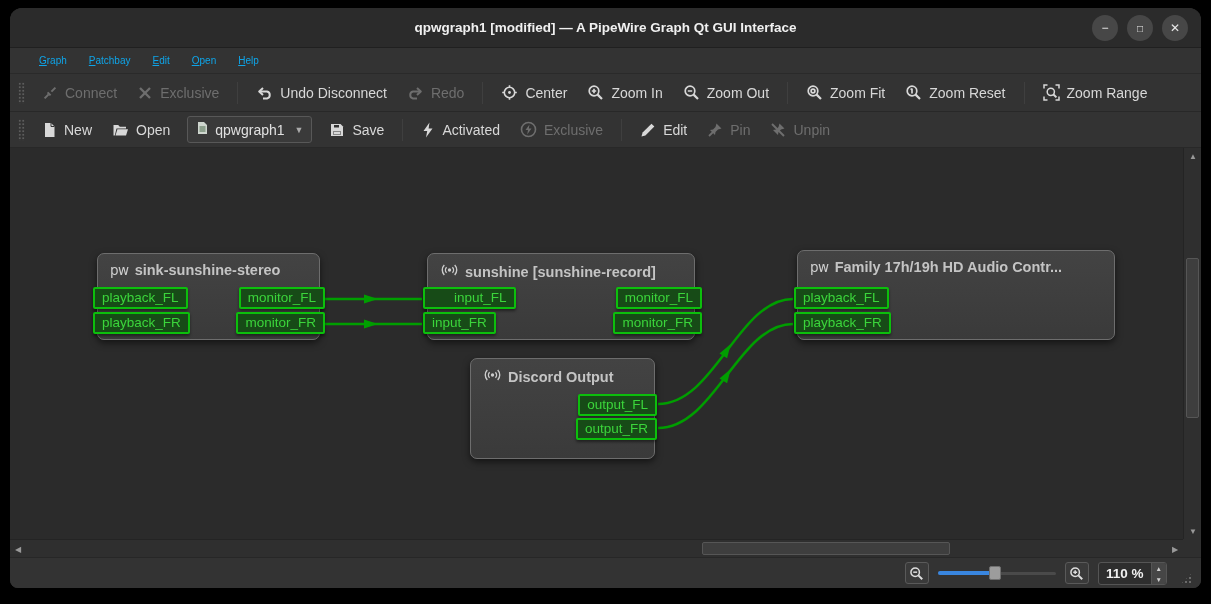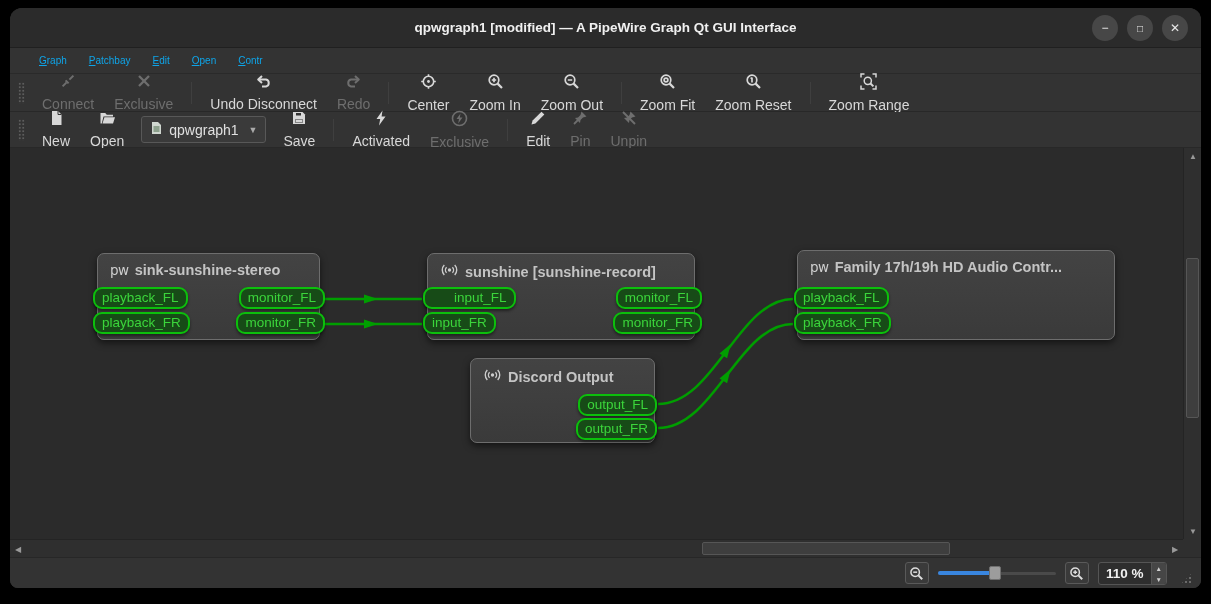--- a/index.html
+++ b/index.html
@@ -27,21 +27,21 @@
   
   .toolbar { background:#333333; display:flex; align-items:center; gap:2px;
     padding:0 6px; border-bottom:1px solid #282828; flex:0 0 auto; }
   .toolbar.tb1 { height:38px; }
   .toolbar.tb2 { height:36px; }
   .tb-handle { width:7px; height:22px; margin:0 6px 0 2px;
     background-image:radial-gradient(#5d5d5d 1px, transparent 1.2px);
     background-size:3.5px 3.5px; }
   .tb-sep { width:1px; height:22px; background:#262626; border-right:1px solid #3f3f3f; margin:0 7px; }
   .tbtn { display:flex; align-items:center; gap:7px; padding:5px 9px; border-radius:3px;
-    color:#d8d8d8; font-size:14px; white-space:nowrap;flex-direction:column; }
+    color:#d8d8d8; font-size:14px; white-space:nowrap; }
   .tbtn .icon { display:flex; align-items:center; }
   .tbtn.disabled { color:#6e6e6e; }
   .tbtn svg { stroke:currentColor; }
   .tbtn .fillico { fill:currentColor; stroke:none; }
 
   .combo { display:flex; align-items:center; gap:6px; background:#3a3a3a;
     border:1px solid #585858; border-radius:3px; padding:4px 8px; margin:0 6px;
     color:#e0e0e0; font-size:14px; }
   .combo .caret { color:#aaaaaa; font-size:9px; margin-left:4px; }
 
@@ -52,21 +52,21 @@
 
   .node { position:absolute; background:linear-gradient(#434343,#3a3a3a);
     border:1px solid #6d6d6d; border-radius:7px; box-shadow:0 3px 7px rgba(0,0,0,.55); }
   .node-header { display:flex; align-items:center; gap:6px; padding:8px 12px 4px 12px; }
   .node-title { color:#c4c4c4; font-size:14.5px; font-weight:bold; white-space:nowrap; }
   .pw-glyph { color:#cecece; font-weight:normal; font-size:13.5px; letter-spacing:-0.5px;
     font-family:"DejaVu Sans",sans-serif; }
   .node-icon svg { stroke:#cccccc; }
 
   .port { position:absolute; height:22px; line-height:18px; font-size:13.5px;
-    padding:0 7px; border:2px solid #0cbf0c; border-radius:9px; background:#174b17;
+    padding:0 7px; border:2px solid #0cbf0c; border-radius:2px; background:#174b17;
     color:#3bd53b; white-space:nowrap; box-shadow:0 2px 3px rgba(0,0,0,.45); }
   .port.right { text-align:right; }
 
   
   .vscroll { position:absolute; top:0; right:0; bottom:18px; width:18px; background:#2f2f2f;
     border-left:1px solid #242424; }
   .hscroll { position:absolute; left:0; right:18px; bottom:0; height:18px; background:#2f2f2f;
     border-top:1px solid #242424; }
   .sb-btn { position:absolute; width:18px; height:16px; color:#999; font-size:8px;
     display:flex; align-items:center; justify-content:center; }
@@ -114,21 +114,21 @@
           <span>✕</span>
         </div>
     </div>
   </div>
 
   <div class="menubar">
     <span class="menu-item">Graph</span>
     <span class="menu-item">Patchbay</span>
     <span class="menu-item">Edit</span>
     <span class="menu-item">Open</span>
-    <span class="menu-item">Contr</span>
+    <span class="menu-item">Help</span>
   </div>
 
   <div class="toolbar tb1">
     <div class="tb-handle"></div>
 
     <div class="tbtn disabled">
       <span class="icon">
         <svg width="16" height="16" viewBox="0 0 16 16" fill="none" stroke-width="2">
             <path d="M2.6 13.4 L6.6 9.4"></path>
             <path d="M9.4 6.6 L13.4 2.6"></path>
@@ -383,21 +383,21 @@
 
       <div class="node" style="left:787px; top:102px; width:318px; height:90px;">
         <div class="node-header">
           <span class="pw-glyph">pw</span>
           <span class="node-title">Family 17h/19h HD Audio Contr...</span>
         </div>
         <div class="port" style="left:-4px; top:36px;">playback_FL</div>
         <div class="port" style="left:-4px; top:61px;">playback_FR</div>
       </div>
 
-      <div class="node" style="left:460px; top:210px; width:185px; height:85px;">
+      <div class="node" style="left:460px; top:210px; width:185px; height:101px;">
         <div class="node-header">
           <span class="node-icon">
             <svg width="19" height="16" viewBox="0 0 19 16" fill="none" stroke-width="1.4">
                 <circle cx="9.5" cy="8" r="1.7" fill="#cccccc" stroke="none"></circle>
                 <path d="M6.6 5.2 a4 4 0 0 0 0 5.6 M4.3 3 a7.2 7.2 0 0 0 0 10"></path>
                 <path d="M12.4 5.2 a4 4 0 0 1 0 5.6 M14.7 3 a7.2 7.2 0 0 1 0 10"></path>
               </svg></span>
           <span class="node-title">Discord Output</span>
         </div>
         <div class="port right" style="right:-3px; top:35px;">output_FL</div>

